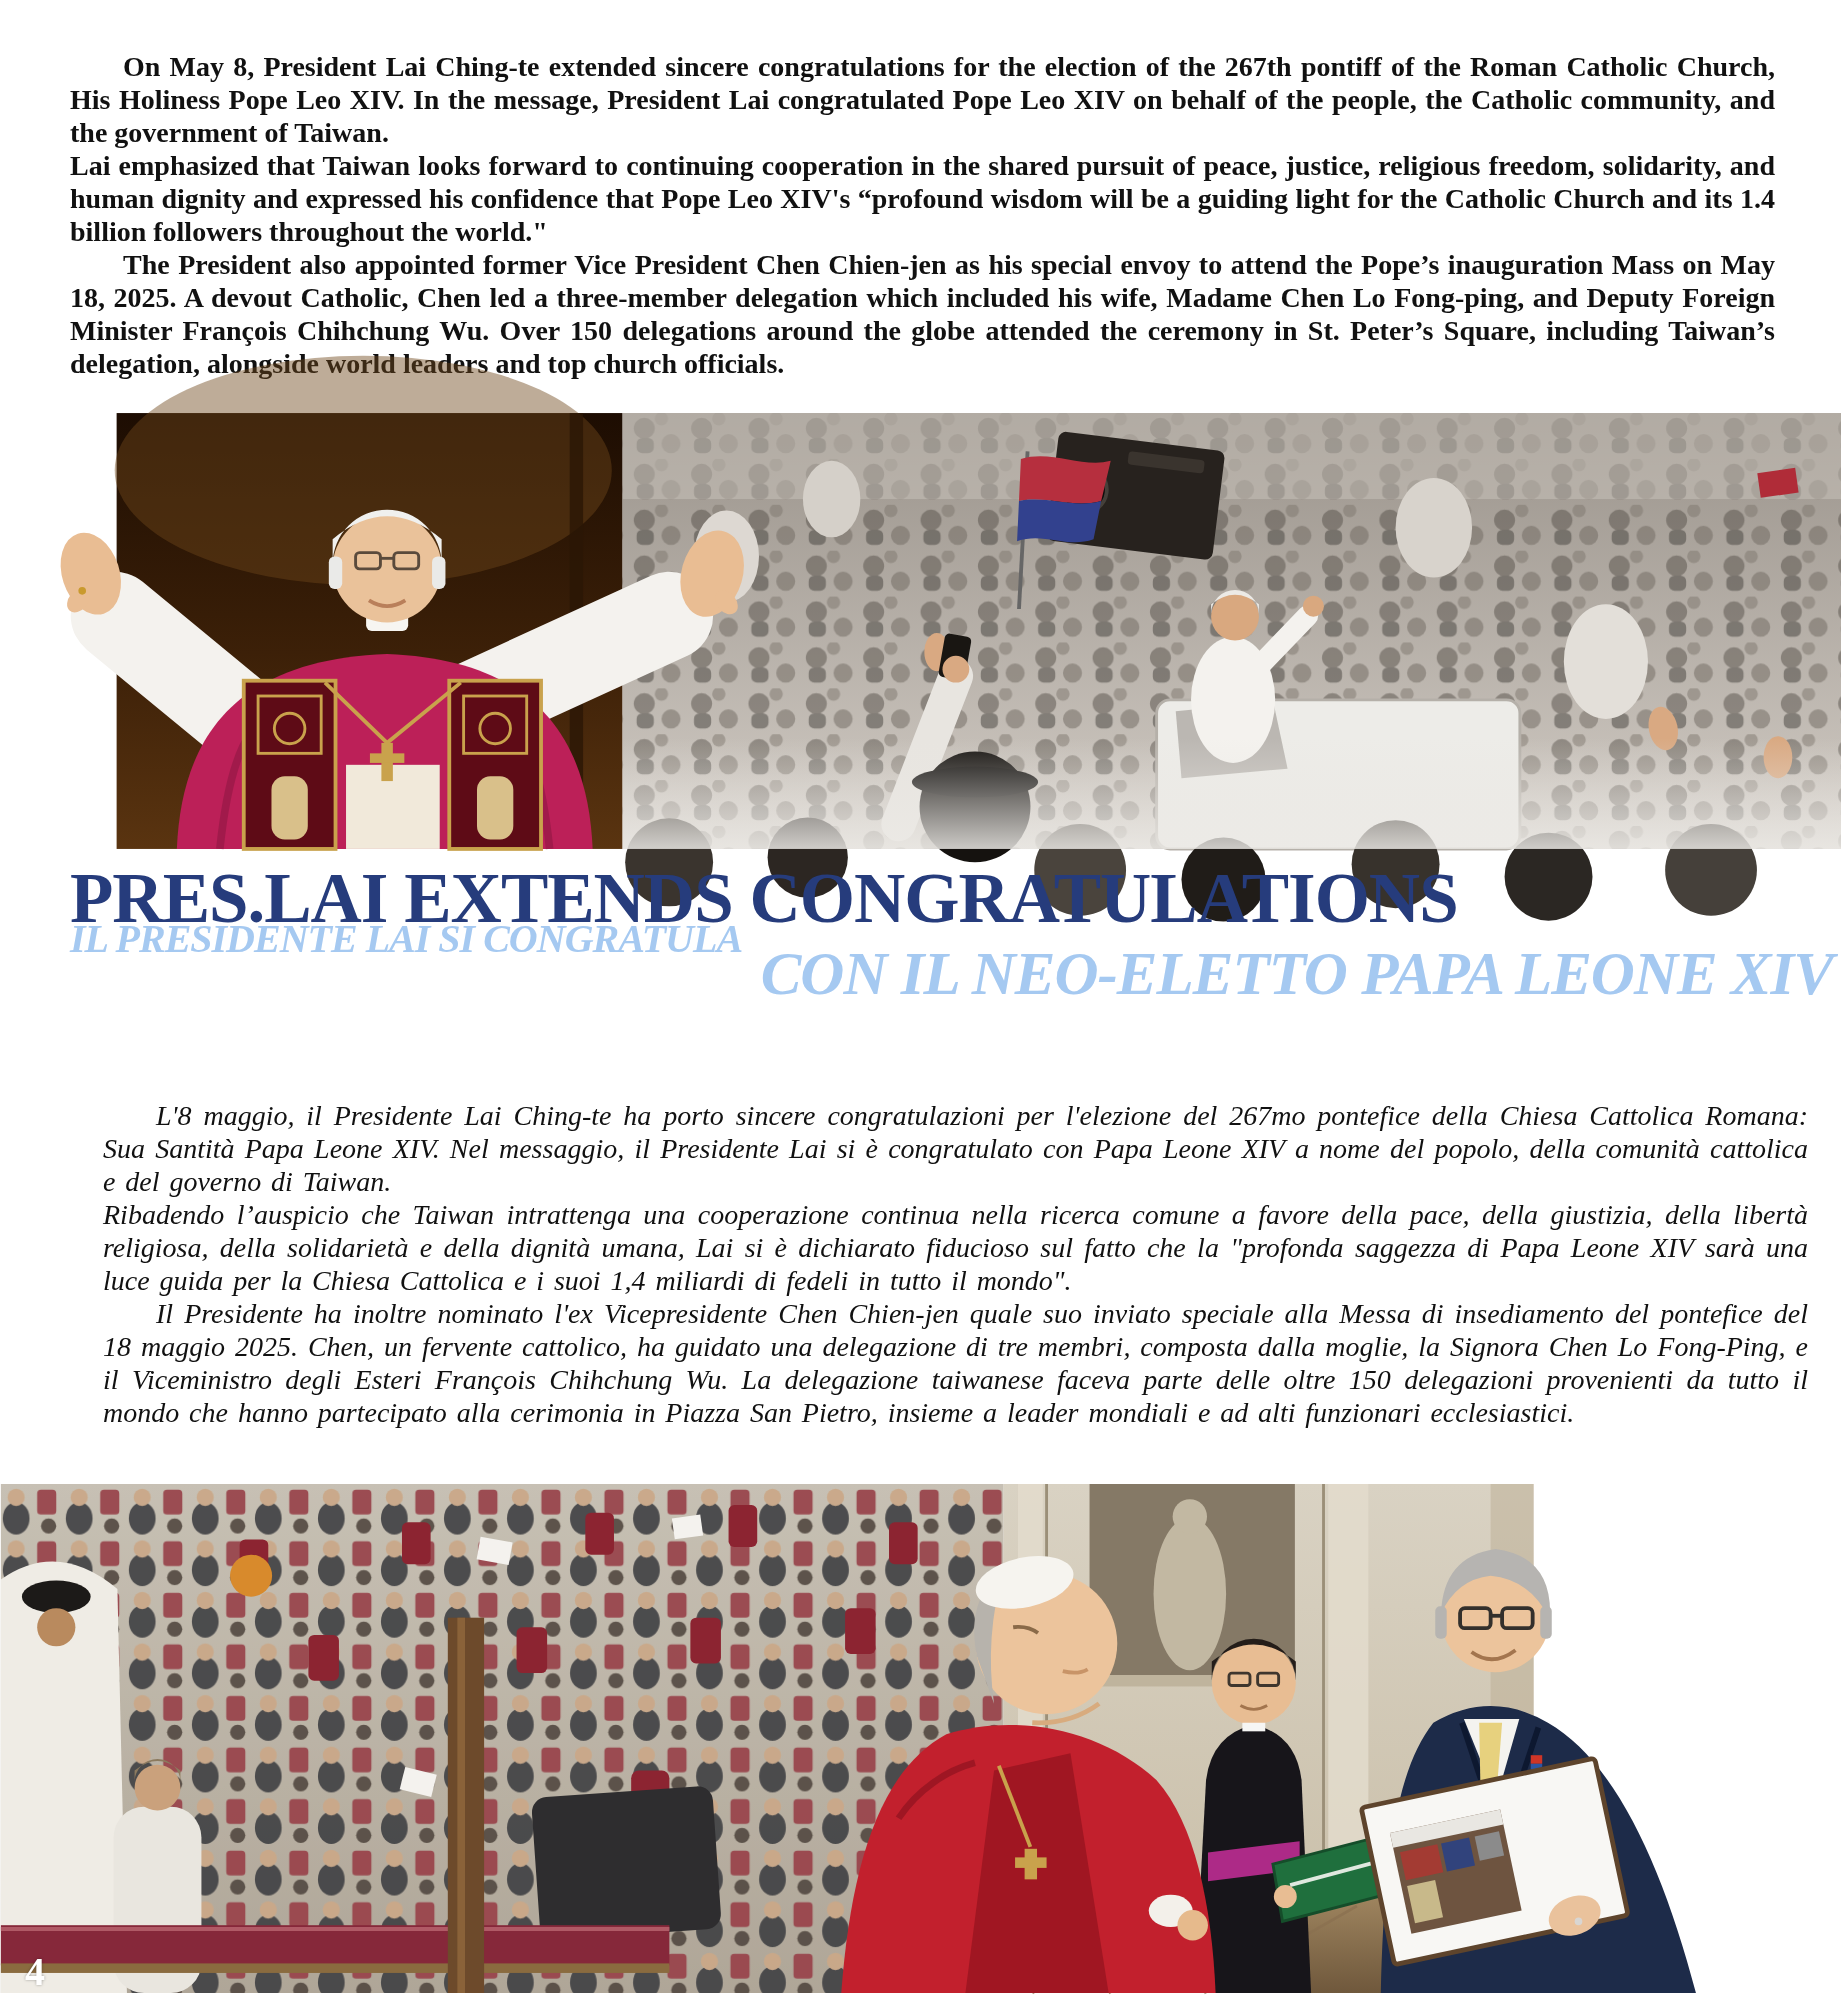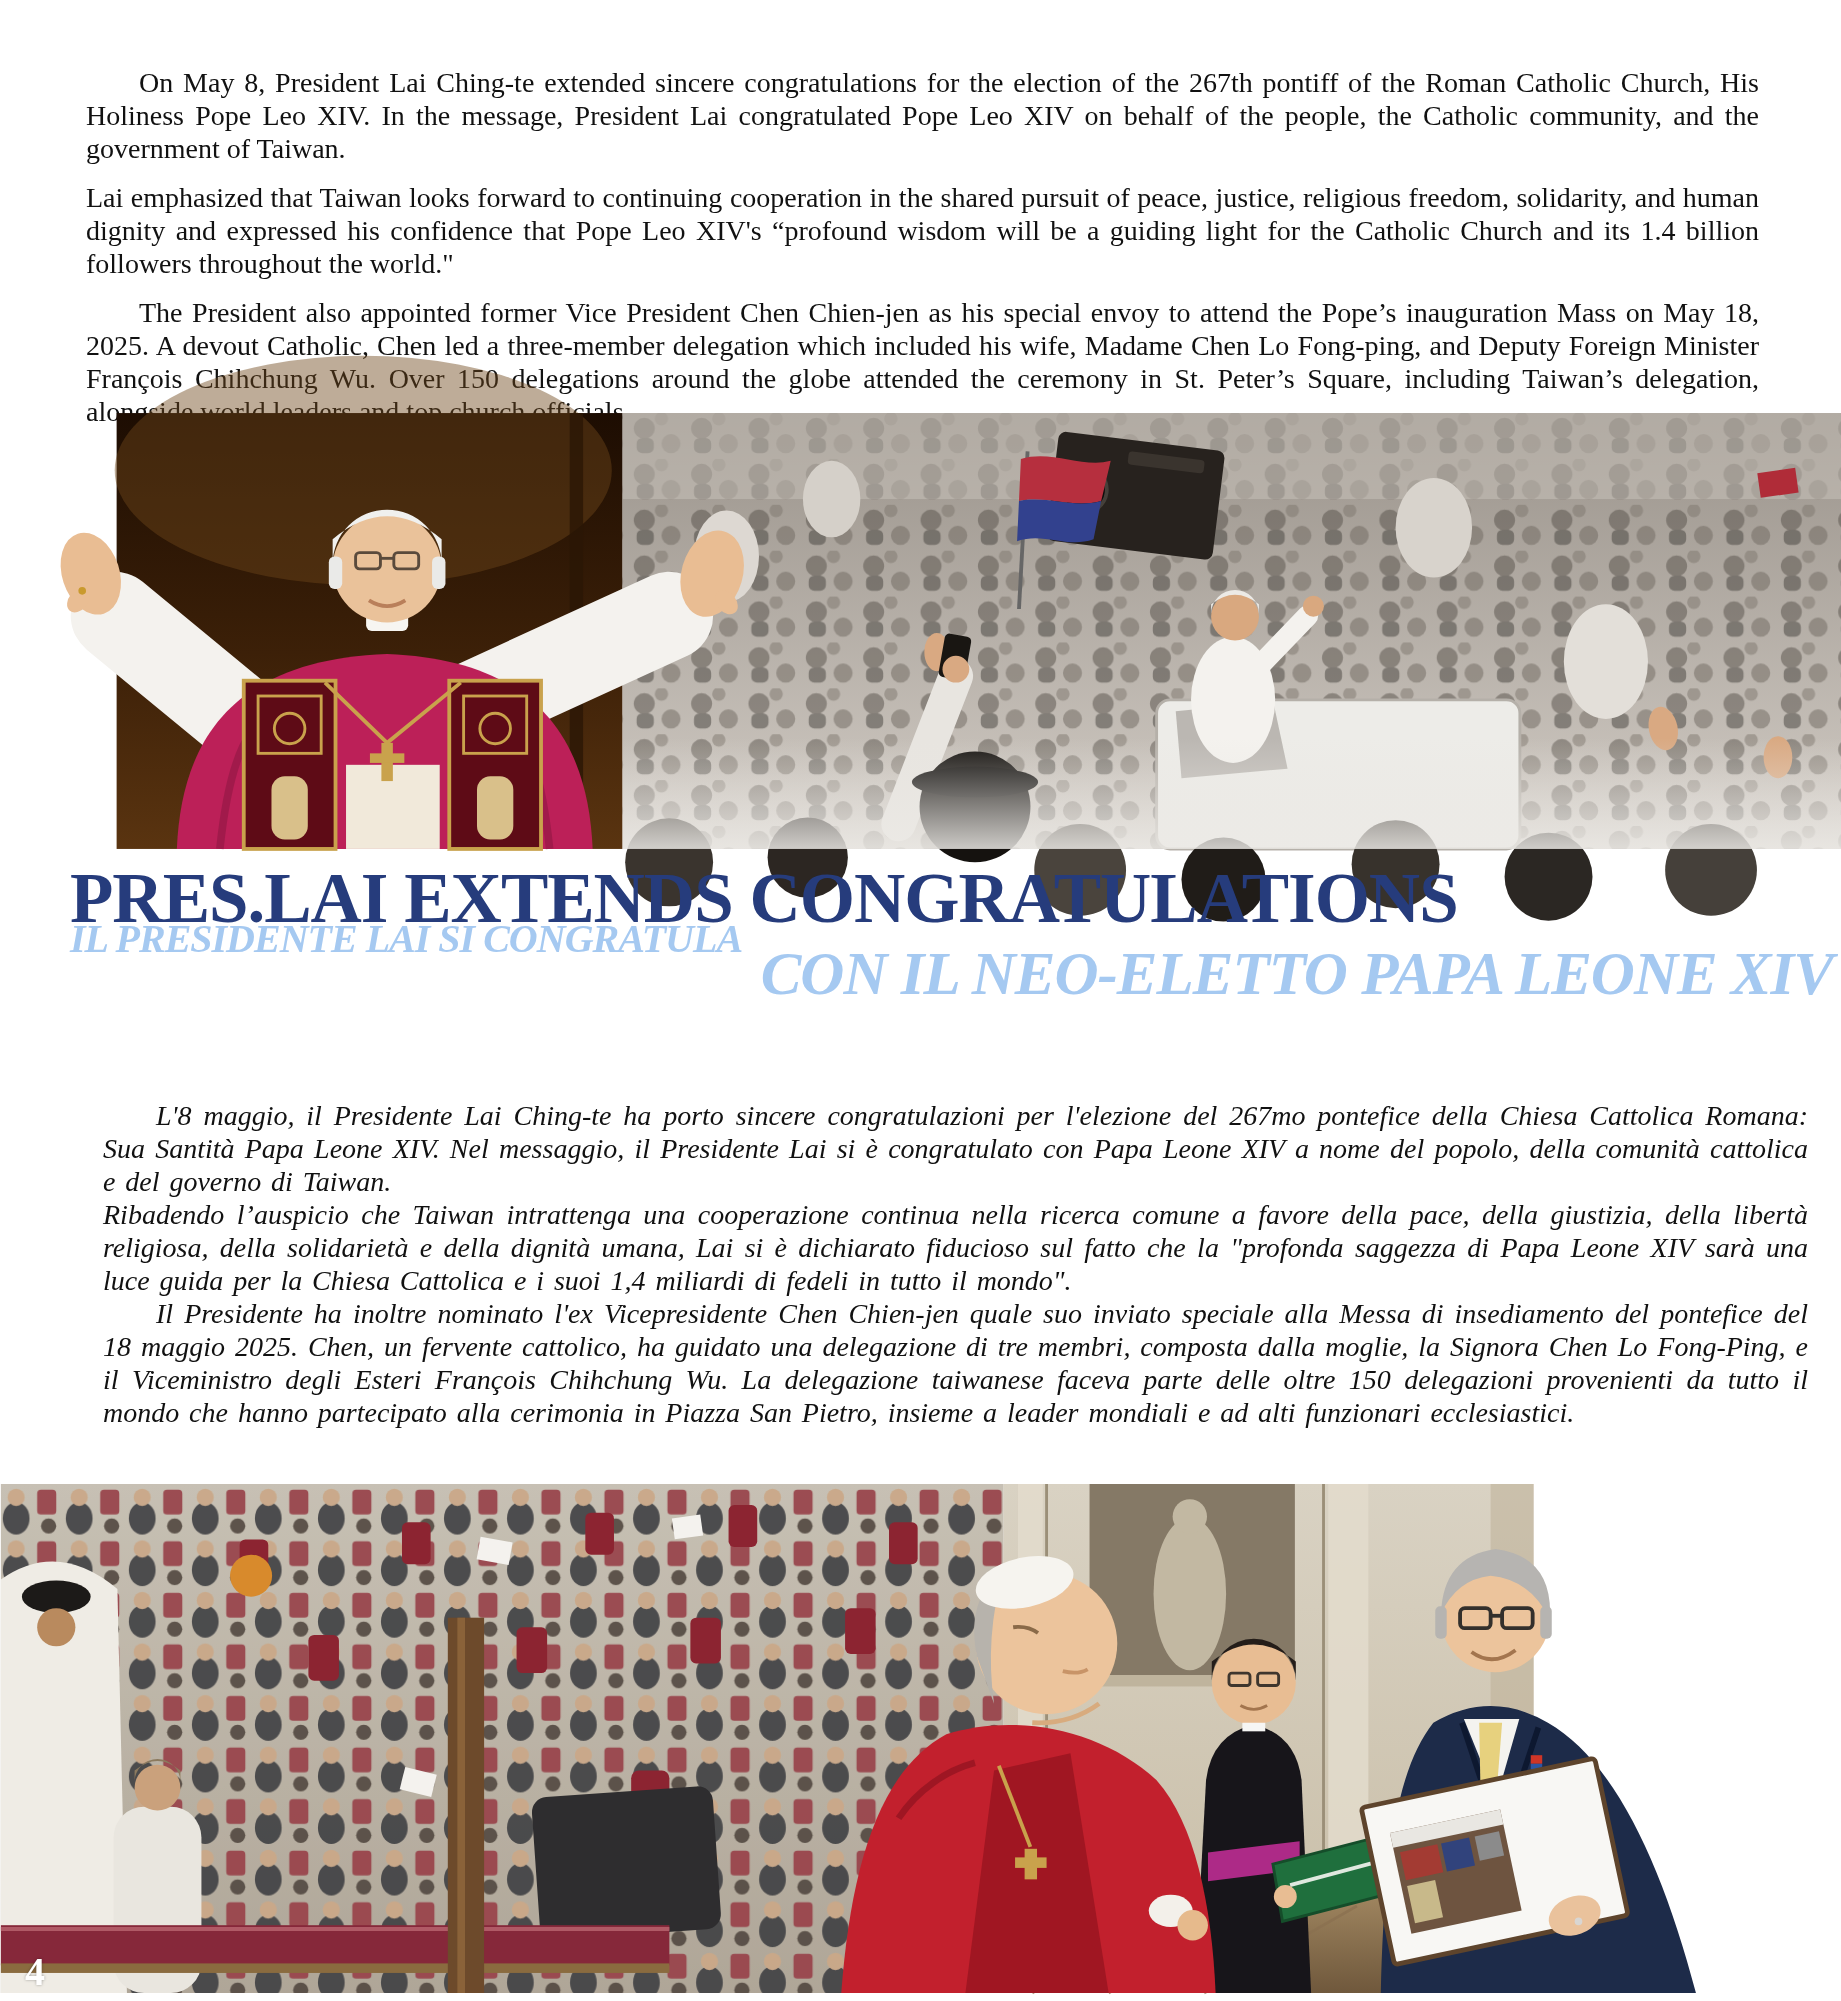--- a/index.html
+++ b/index.html
@@ -10,21 +10,21 @@
     overflow:hidden;
     font-family:"Liberation Serif", serif;
     color:#111;
   }
   
   .article-en{
     position:absolute;left:70px;top:50px;width:1705px;
     font-size:28px;line-height:33px;
     text-align:justify;
   }
-  .article-en p{margin:16px;}
+  .article-en p{margin:0;font-weight:bold;}
   .article-en p.indent{text-indent:53px;}
   
   .top-photos{
     position:absolute;left:0;top:413px;width:1842px;height:436px;
   }
   .top-photos svg{display:block;}
   
   .headlines{
     position:absolute;left:70px;top:863px;width:1763px;
     font-weight:bold;line-height:1.0;

